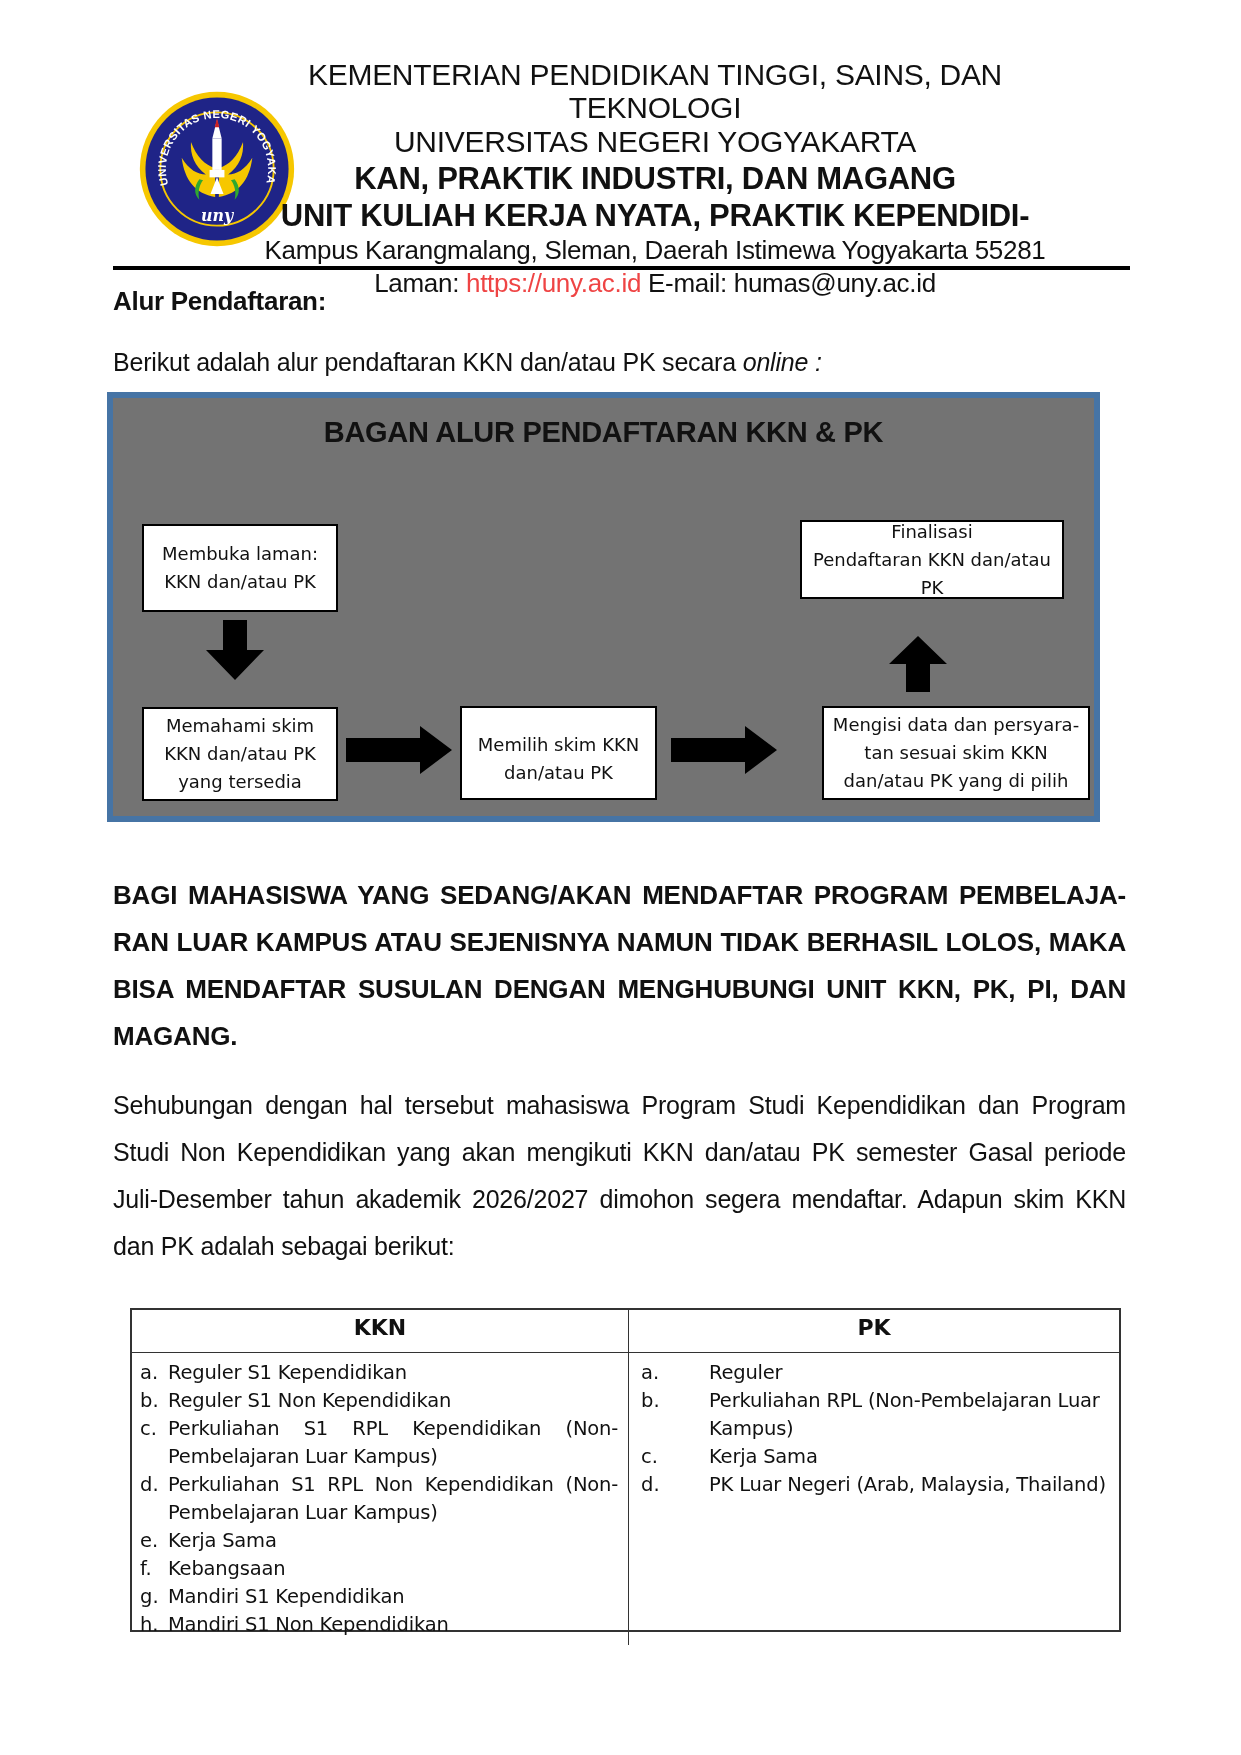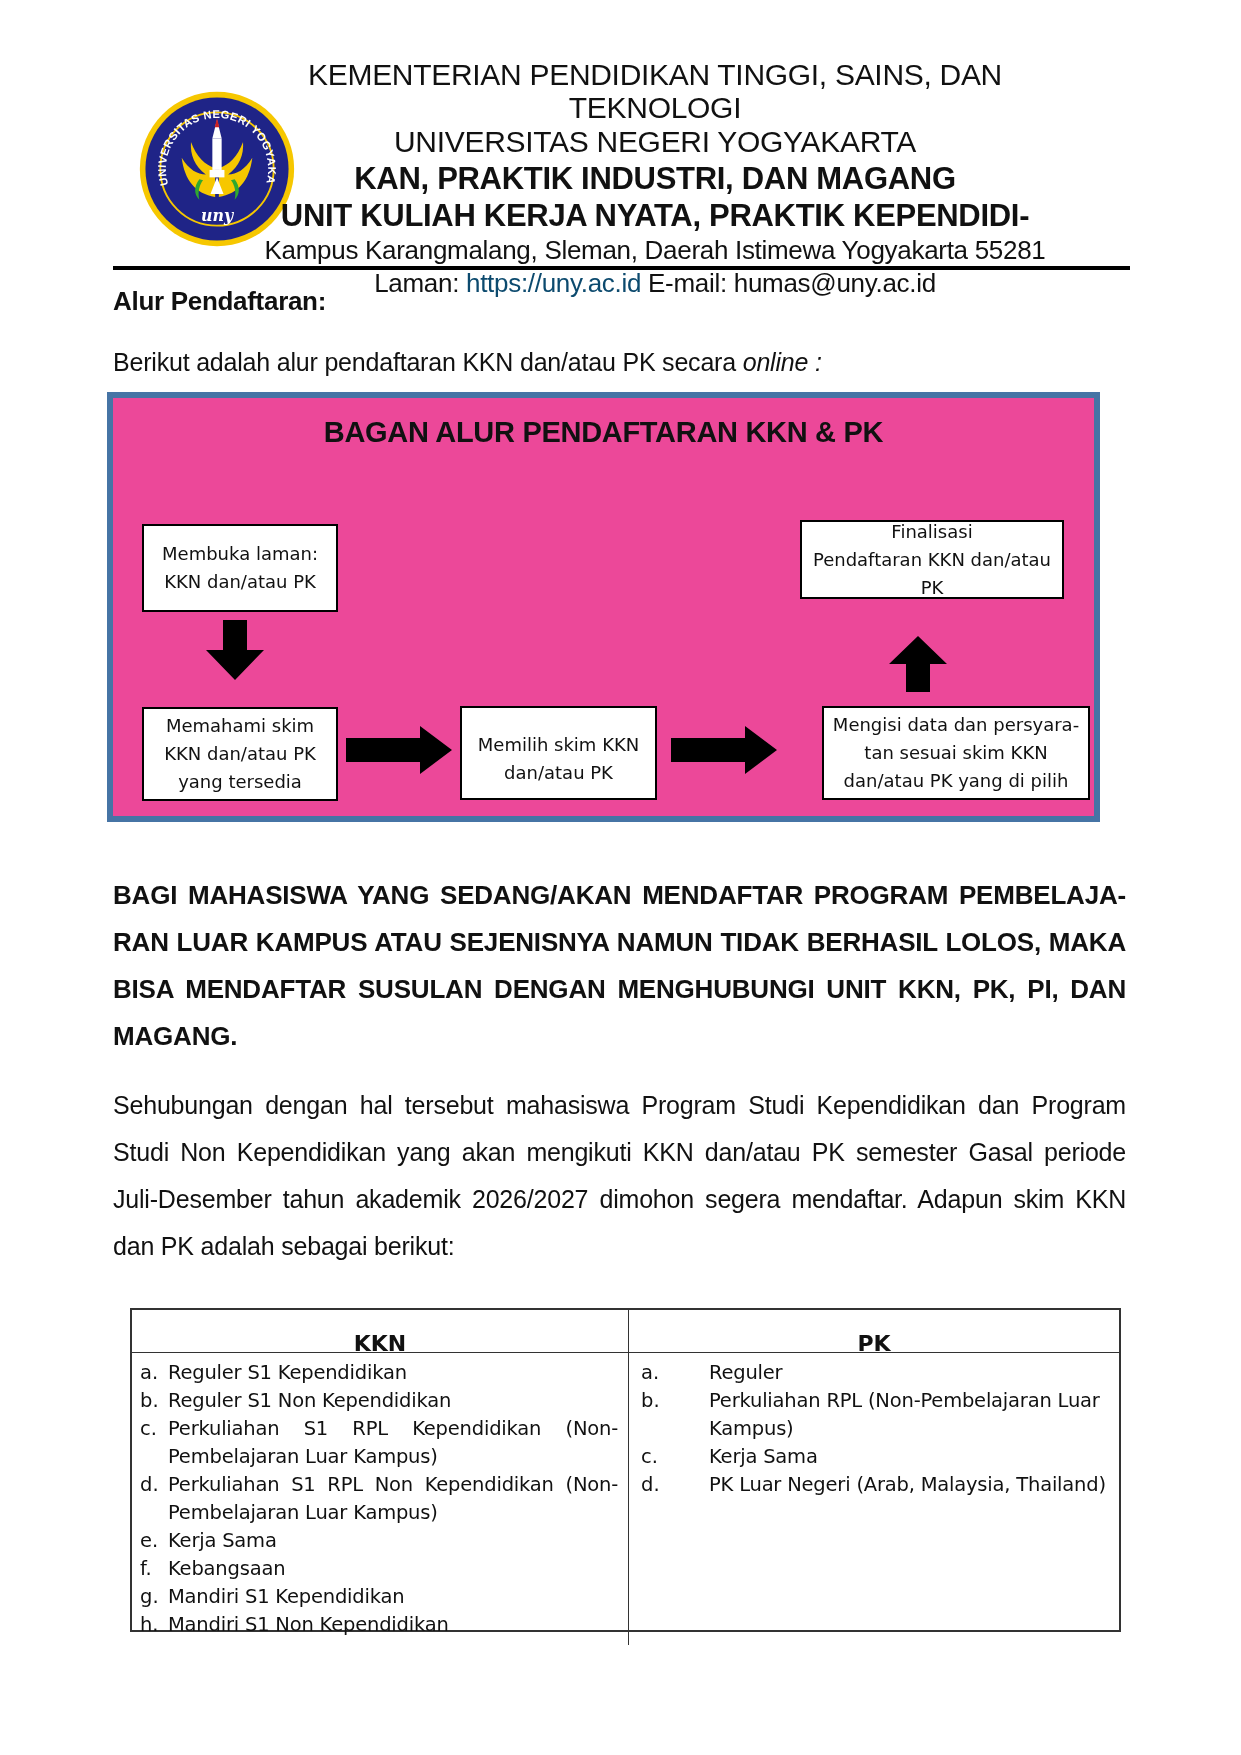--- a/index.html
+++ b/index.html
@@ -13,30 +13,30 @@
     overflow:hidden;
   }
   
   .logo{position:absolute;left:138px;top:90px;width:158px;height:158px;}
   .header-text{position:absolute;left:260px;top:58px;width:790px;text-align:center;}
   .h-ministry{font-size:30px;line-height:33px;letter-spacing:-0.3px;}
   .h-univ{font-size:30px;line-height:36px;letter-spacing:-0.3px;}
   .h-unit{font-size:31px;line-height:37px;font-weight:bold;letter-spacing:-0.3px;}
   .h-addr{font-size:26px;line-height:33px;letter-spacing:-0.3px;}
   .h-contact{font-size:26px;line-height:33px;letter-spacing:-0.3px;}
-  .h-contact a{color:#0c4a6e;text-decoration:none;}
+  .h-contact a{color:#ef4444;text-decoration:none;}
   .header-rule{position:absolute;left:113px;top:266px;width:1017px;height:4px;background:#000;}
   
   .alur-heading{position:absolute;left:113px;top:286px;font-size:26px;font-weight:bold;letter-spacing:-0.3px;}
   .intro{position:absolute;left:113px;top:348px;font-size:25px;letter-spacing:-0.2px;}
   .intro i{font-style:italic;}
   
   .flowchart{
     position:absolute;left:107px;top:392px;width:993px;height:430px;
-    border:6px solid #4674A5;box-sizing:border-box;background:#ec4899;
+    border:6px solid #4674A5;box-sizing:border-box;background:#737373;
   }
   .fc-title{position:absolute;left:0;top:18px;width:100%;text-align:center;
     font-size:29px;font-weight:bold;letter-spacing:-0.3px;}
   .fc-box{
     position:absolute;border:2px solid #000;background:#fff;box-sizing:border-box;
     display:flex;flex-direction:column;align-items:center;justify-content:center;
     font-family:"DejaVu Sans", sans-serif;font-size:18px;line-height:28px;text-align:center;
   }
   .fc-box--top{justify-content:center;padding-top:12px;}
   .fc-arrow{position:absolute;}
@@ -52,21 +52,21 @@
   }
   
   .skim-table{
     position:absolute;left:130px;top:1308px;width:991px;height:324px;
     border:2px solid #333;box-sizing:border-box;
     display:grid;grid-template-columns:497px 1fr;grid-template-rows:43px 1fr;
     font-family:"DejaVu Sans", sans-serif;
   }
   .st-head{
     border-bottom:1px solid #333;display:flex;align-items:flex-start;justify-content:center;
-    font-weight:bold;font-size:22px;padding-top:21px;box-sizing:border-box;
+    font-weight:bold;font-size:22px;padding-top:5px;box-sizing:border-box;
   }
   .st-head--kkn{border-right:1px solid #333;}
   .st-cell{padding:6px 10px 6px 8px;box-sizing:border-box;}
   .st-cell--kkn{border-right:1px solid #333;}
   .li{display:flex;font-size:19.5px;line-height:28px;}
   .li .marker{flex:0 0 28px;}
   .st-cell--pk .li .marker{flex:0 0 44px;padding-left:4px;}
   .li .text{flex:1;text-align:justify;letter-spacing:-0.2px;}
   .st-cell--pk .li .text{text-align:left;margin-left:24px;}
 </style>

